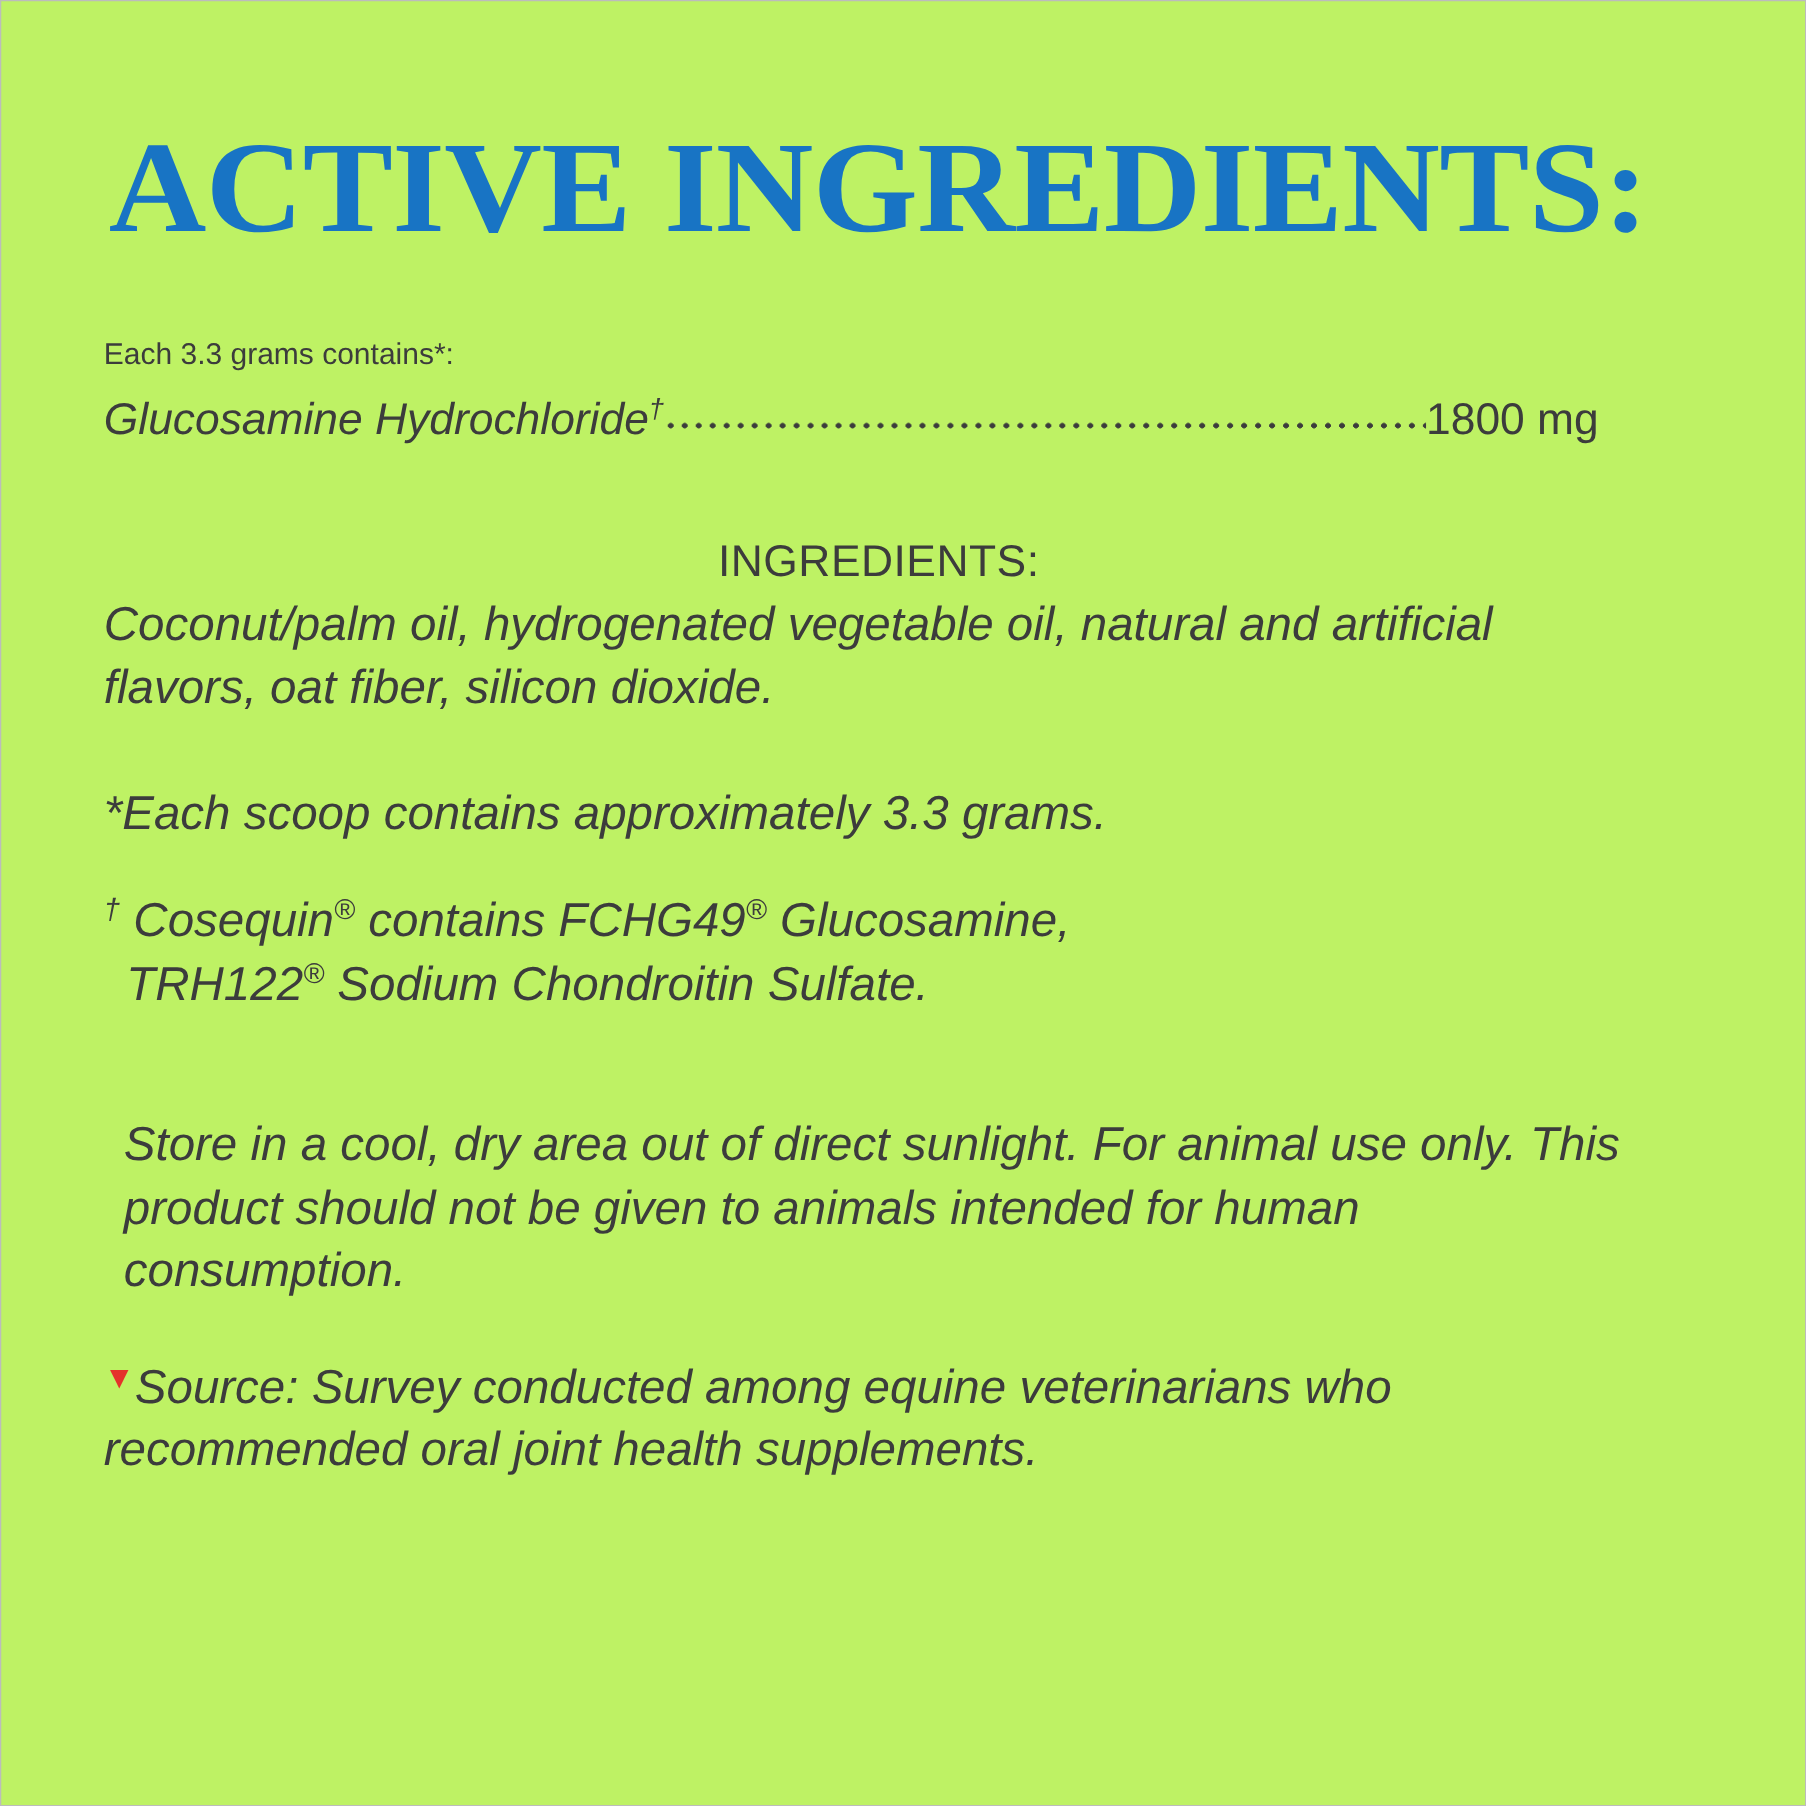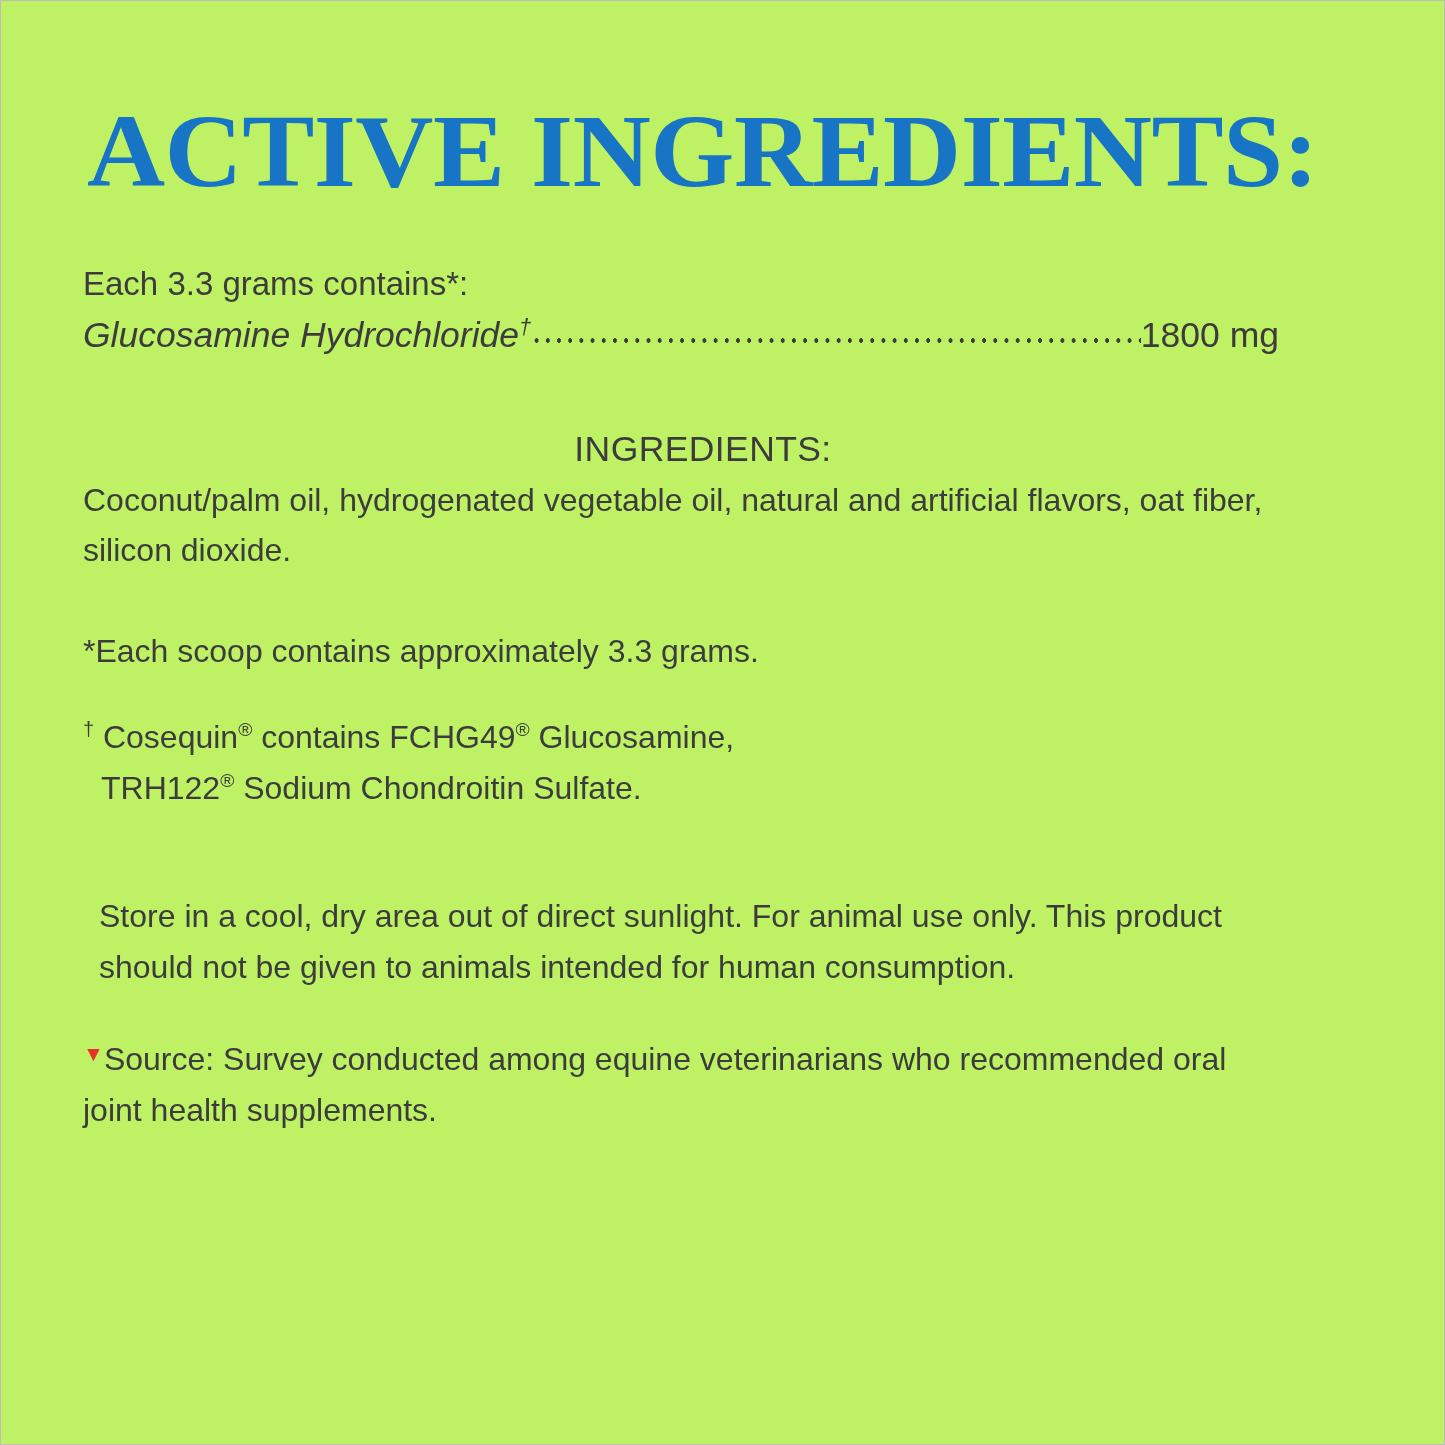--- a/index.html
+++ b/index.html
@@ -45,21 +45,21 @@
     top: 258px;
     width: 1240px;
     color: #3c3c3c;
     font-size: 35.5px;
     line-height: 50.5px;
     font-weight: 400;
   }
 
   
   .ai-intro {
-    font-size: 33px;
+    font-size: 24px;
     line-height: 50.5px;
     white-space: nowrap;
   }
   .ai-row {
     display: flex;
     align-items: baseline;
     width: 1196px;
     font-size: 35.5px;
     line-height: 50.5px;
     white-space: nowrap;
@@ -112,23 +112,24 @@
   .gap-xs { height: 36px; }
 
   .section-head {
     font-size: 35.5px;
     line-height: 50.5px;
     letter-spacing: 0.4px;
     color: #3c3c3c;
     text-align: center;
   }
   .para {
-    font-size: 32px;
+    font-size: 38px;
     line-height: 50.5px;
     color: #3c3c3c;
+    font-style: italic;
   }
   .para.w1200 { width: 1204px; }
   .para.w1185 { width: 1186px; }
   .marker-tri-up {
     color: #3c3c3c;
     font-size: 0.66em;
     vertical-align: 0.45em;
     line-height: 0;
   }
   .marker-tri-down {

